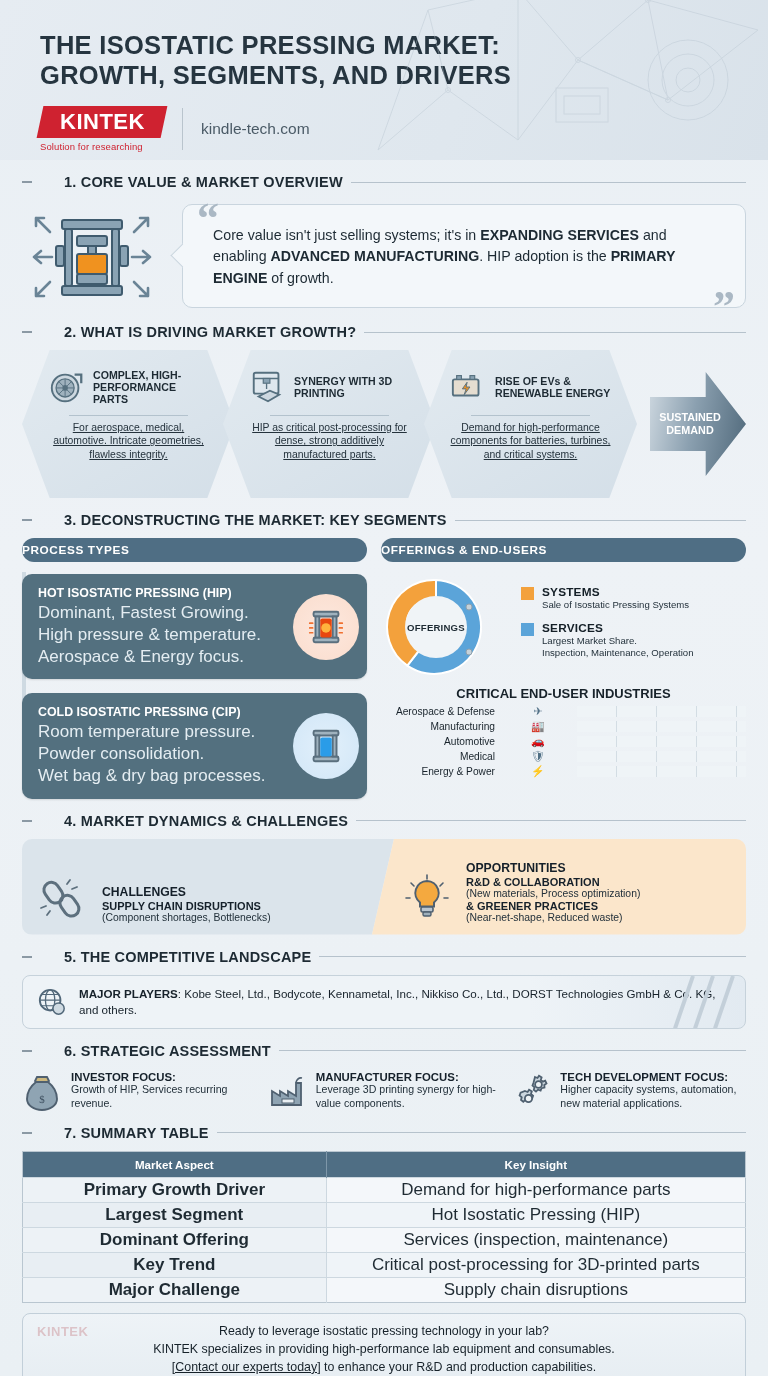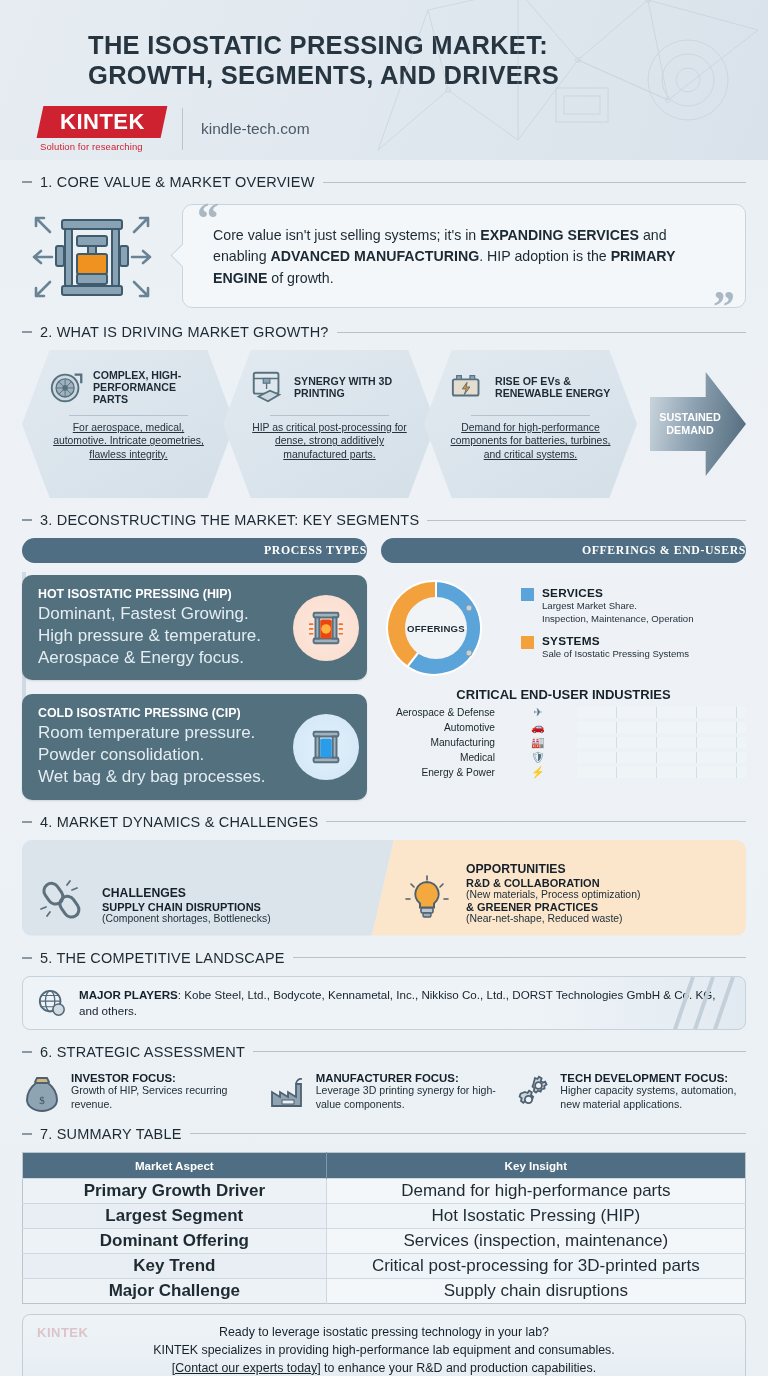--- a/index.html
+++ b/index.html
@@ -12,37 +12,37 @@
     position: relative;
   }
   .page { width:768px; height:1376px; position:relative; background:
      linear-gradient(180deg,#e9eff4 0%, #eef2f6 40%, #eaf0f4 100%); }
 
   
   .header { position:relative; height:160px; padding:30px 0 0 40px;
     background: linear-gradient(110deg,#e6ecf2 0%, #dfe7ee 60%, #d9e2ea 100%);
     overflow:hidden; }
   .header .net { position:absolute; right:-20px; top:-30px; width:420px; height:220px; opacity:.5;}
-  .title { font-size:25.5px; font-weight:bold; letter-spacing:.3px; color:#263540; line-height:1.18;margin-left:48px; }
+  .title { font-size:25.5px; font-weight:bold; letter-spacing:.3px; color:#263540; line-height:1.18; }
   .title .l2 { display:block; }
   .brandrow { display:flex; align-items:center; margin-top:16px; }
   .logo-wrap { position:relative; width:128px; }
   .logo-badge { position:relative; width:124px; height:32px;
     background:#cf2230; transform: skewX(-12deg);
     display:flex; align-items:center; justify-content:center; }
   .logo-badge span { transform: skewX(12deg); color:#fff; font-weight:bold; font-size:22px; letter-spacing:.5px;}
   .logo-tag { color:#cf2230; font-size:9.5px; margin-top:3px; letter-spacing:.1px; }
   .divider-v { width:1px; height:42px; background:#b9c4cd; margin:0 18px 0 14px; }
   .site { font-size:15.5px; color:#4a5a66; }
 
   
   .sec { padding:0 22px; }
   .sec-head { display:flex; align-items:center; gap:8px; margin:14px 0 8px 0; }
   .sec-dash { width:10px; height:2px; background:#8b99a4; }
-  .sec-title { font-size:14.5px; font-weight:normal; color:#1d2a33; letter-spacing:.2px; white-space:nowrap;}
+  .sec-title { font-size:14.5px; font-weight:bold; color:#1d2a33; letter-spacing:.2px; white-space:nowrap;margin-left:24px;}
   .sec-rule { flex:1; height:1px; background:#b6c2cc; }
 
   
   .s1 { display:flex; align-items:center; gap:10px; padding:4px 22px 0 22px;}
   .s1-icon { width:150px; height:108px; flex:0 0 150px; }
   .quote-box { flex:1; position:relative; background:#f3f7fa; border:1px solid #c9d5de;
     border-radius:10px; padding:20px 34px 18px 30px; min-height:88px;
     display:flex; align-items:center; }
   .quote-box:before{ content:""; position:absolute; left:-9px; top:50%; margin-top:-9px;
     width:16px; height:16px; background:#f3f7fa; border-left:1px solid #c9d5de;
@@ -71,21 +71,21 @@
     clip-path: polygon(0 24%, 58% 24%, 58% 0, 100% 50%, 58% 100%, 58% 76%, 0 76%);
   }
   .arrow-lbl { font-size:10.8px; font-weight:bold; color:#fff; text-align:center; line-height:1.2;
     margin-right:16px; }
 
   
   .s3 { display:flex; gap:14px; padding:2px 22px 0 22px;}
   .col { flex:1; position:relative; }
   .col-left { flex:0 0 345px; }
   .pill { background:#4f6e84; color:#fff; font-size:11.8px; font-weight:bold;
-    text-align:right; border-radius:14px; padding:5px 0; letter-spacing:.6px;font-family:Liberation Serif, serif; }
+    text-align:left; border-radius:14px; padding:5px 0; letter-spacing:.6px; }
   .proc-card { position:relative; margin-top:12px; background:#53707f; border-radius:10px;
     padding:12px 80px 12px 16px; min-height:84px; box-shadow:0 1px 2px rgba(0,0,0,.12);}
   .proc-card h4 { color:#fff; font-size:12.4px; font-weight:bold; margin-bottom:2px;}
   .proc-card p { color:#e4edf2; font-size:17px; line-height:1.28;}
   .proc-badge { position:absolute; right:8px; top:50%; margin-top:-33px; width:66px; height:66px;
     border-radius:50%; display:flex; align-items:center; justify-content:center;}
   .badge-hot { background:radial-gradient(circle,#fde8de 0%, #fbe0d2 70%, #f6d6c5 100%); }
   .badge-cold{ background:radial-gradient(circle,#e2f0fb 0%, #d6e9f8 70%, #cbe2f4 100%); }
   .leftbar { position:absolute; left:0; top:34px; width:4px; height:200px; background:#cfdae2;}
 
@@ -372,53 +372,53 @@
             <path d="M55 8 A47 47 0 1 1 26.3 93.6 L42.2 73.2 A21.4 21.4 0 1 0 55 29.4 Z" fill="#5ba4d9" stroke="#ffffff" stroke-width="2"></path>
             <path d="M26.3 93.6 A47 47 0 0 1 55 8 L55 29.4 A21.4 21.4 0 0 0 42.2 73.2 Z" fill="#f3a13c" stroke="#ffffff" stroke-width="2"></path>
             <circle cx="88" cy="35" r="3" fill="#c6d2da" stroke="#8fa0ad" stroke-width="1"></circle>
             <circle cx="88" cy="80" r="3" fill="#c6d2da" stroke="#8fa0ad" stroke-width="1"></circle>
           </svg>
           <div class="donut-hole">OFFERINGS</div>
         </div>
 
         <div class="legend">
           <div class="leg">
+            <span class="sw sw-orange"></span>
+            <div>
+              <h5>SYSTEMS</h5>
+              <p>Sale of Isostatic Pressing Systems</p>
+            </div>
+          </div>
+          <div class="leg">
             <span class="sw sw-blue"></span>
             <div>
               <h5>SERVICES</h5>
               <p>Largest Market Share.</p>
               <p>Inspection, Maintenance, Operation</p>
             </div>
           </div>
-          <div class="leg">
-            <span class="sw sw-orange"></span>
-            <div>
-              <h5>SYSTEMS</h5>
-              <p>Sale of Isostatic Pressing Systems</p>
-            </div>
-          </div>
         </div>
       </div>
 
       <div class="chart-title">CRITICAL END-USER INDUSTRIES</div>
       <div class="bars">
         <div class="barrow">
           <span class="barlbl">Aerospace &amp; Defense</span>
           <span class="barico">✈</span>
           <span class="bartrack"><span class="barfill" style="width:98%"></span></span>
         </div>
         <div class="barrow">
+          <span class="barlbl">Manufacturing</span>
+          <span class="barico">🏭</span>
+          <span class="bartrack"><span class="barfill" style="width:35%"></span></span>
+        </div>
+        <div class="barrow">
           <span class="barlbl">Automotive</span>
           <span class="barico">🚗</span>
           <span class="bartrack"><span class="barfill" style="width:48%"></span></span>
-        </div>
-        <div class="barrow">
-          <span class="barlbl">Manufacturing</span>
-          <span class="barico">🏭</span>
-          <span class="bartrack"><span class="barfill" style="width:35%"></span></span>
         </div>
         <div class="barrow">
           <span class="barlbl">Medical</span>
           <span class="barico">🛡</span>
           <span class="bartrack"><span class="barfill" style="width:78%"></span></span>
         </div>
         <div class="barrow">
           <span class="barlbl">Energy &amp; Power</span>
           <span class="barico">⚡</span>
           <span class="bartrack"><span class="barfill" style="width:58%"></span></span>

